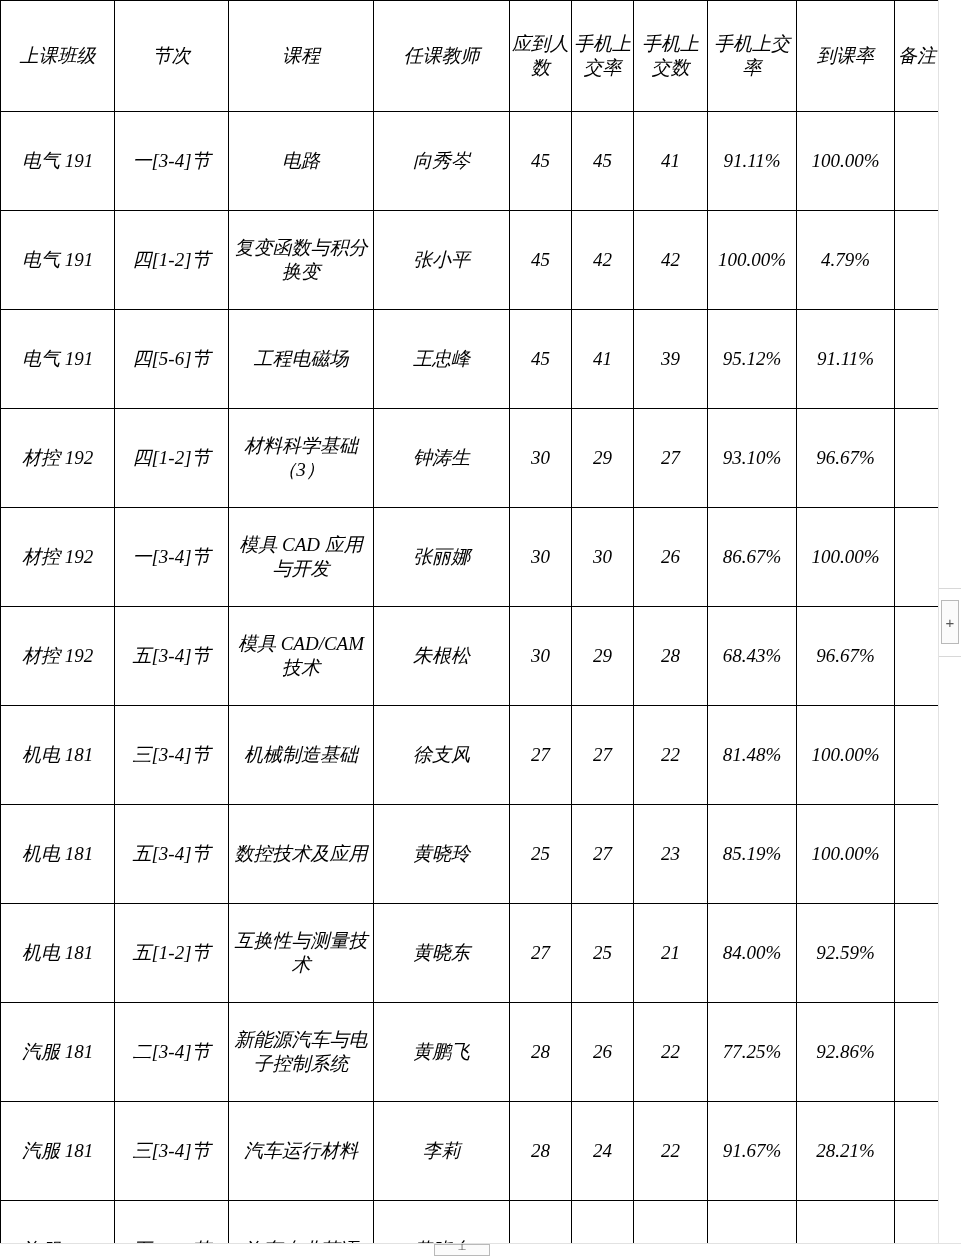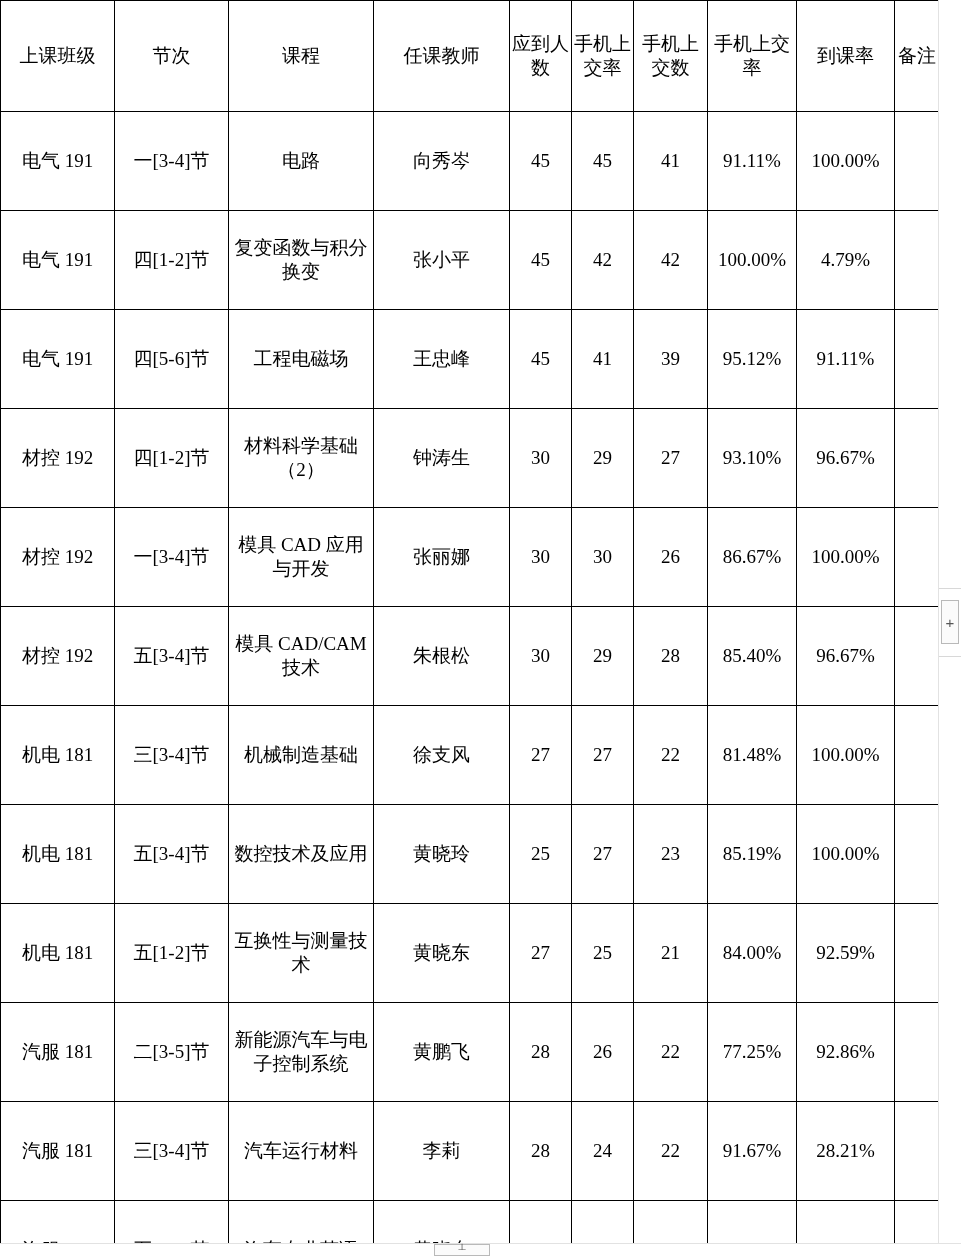--- a/index.html
+++ b/index.html
@@ -14,20 +14,21 @@
     color: #000000;
     overflow: hidden;
     position: relative;
   }
   #sheet {
     position: absolute;
     left: 0;
     top: 0;
     width: 939px;
     height: 1244px;
+    font-style: italic;
   }
   table.grid {
     border-collapse: collapse;
     table-layout: fixed;
     width: 939px;
     border-top: 1px solid #000;
     border-left: 1px solid #000;
   }
   table.grid td, table.grid th {
     border-right: 1px solid #000;
@@ -193,21 +194,21 @@
         <td class="va-top">41</td>
         <td class="va-top">39</td>
         <td class="va-top">95.12%</td>
         <td class="va-top">91.11%</td>
         <td class="va-mid"></td>
       </tr>
 
       <tr>
         <td class="va-mid nowrap">材控 192</td>
         <td class="va-mid nowrap">四[1-2]节</td>
-        <td class="va-top">材料科学基础（2）</td>
+        <td class="va-top">材料科学基础（3）</td>
         <td class="va-bottom">钟涛生</td>
         <td class="va-top">30</td>
         <td class="va-top">29</td>
         <td class="va-top">27</td>
         <td class="va-top">93.10%</td>
         <td class="va-top">96.67%</td>
         <td class="va-mid"></td>
       </tr>
 
       <tr>
@@ -224,21 +225,21 @@
       </tr>
 
       <tr>
         <td class="va-mid nowrap">材控 192</td>
         <td class="va-mid nowrap">五[3-4]节</td>
         <td class="va-top">模具 CAD/CAM 技术</td>
         <td class="va-bottom">朱根松</td>
         <td class="va-top">30</td>
         <td class="va-top">29</td>
         <td class="va-top">28</td>
-        <td class="va-top">85.40%</td>
+        <td class="va-top">68.43%</td>
         <td class="va-top">96.67%</td>
         <td class="va-mid"></td>
       </tr>
 
       <tr>
         <td class="va-mid nowrap">机电 181</td>
         <td class="va-mid nowrap">三[3-4]节</td>
         <td class="va-mid">机械制造基础</td>
         <td class="va-mid">徐支风</td>
         <td class="va-mid">27</td>
@@ -270,21 +271,21 @@
         <td class="va-mid">27</td>
         <td class="va-mid">25</td>
         <td class="va-mid">21</td>
         <td class="va-mid">84.00%</td>
         <td class="va-mid">92.59%</td>
         <td class="va-mid"></td>
       </tr>
 
       <tr>
         <td class="va-mid nowrap">汽服 181</td>
-        <td class="va-mid nowrap">二[3-5]节</td>
+        <td class="va-mid nowrap">二[3-4]节</td>
         <td class="va-mid">新能源汽车与电子控制系统</td>
         <td class="va-mid">黄鹏飞</td>
         <td class="va-mid">28</td>
         <td class="va-mid">26</td>
         <td class="va-mid">22</td>
         <td class="va-mid">77.25%</td>
         <td class="va-mid">92.86%</td>
         <td class="va-mid"></td>
       </tr>
 

